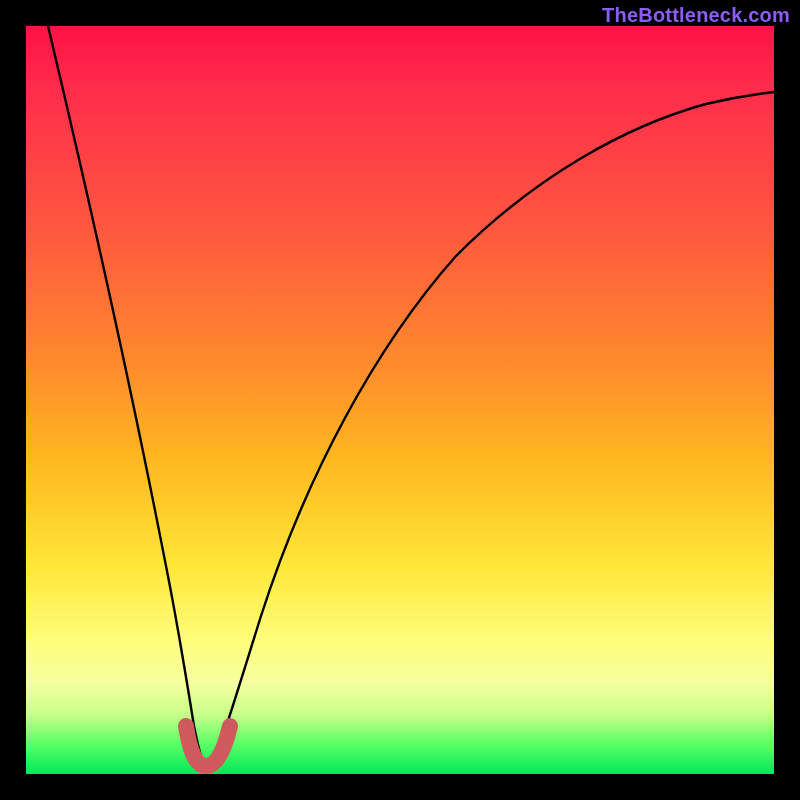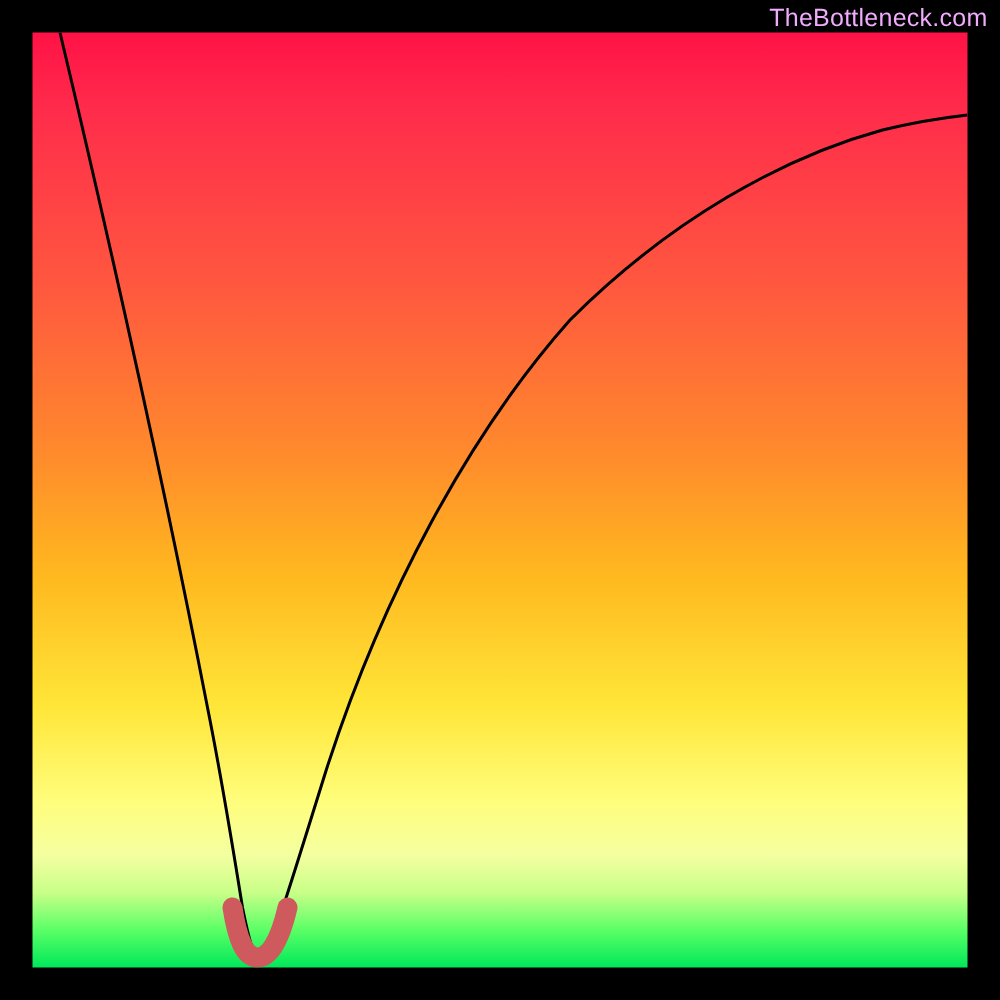--- a/index.html
+++ b/index.html
@@ -42,23 +42,23 @@
     position: absolute;
     left: 0;
     top: 0;
     width: 748px;
     height: 748px;
   }
   .watermark {
     position: absolute;
     top: 4px;
     right: 10px;
-    color: #f0abfc;
+    color: #8b5cf6;
     font-size: 20px;
-    font-weight: 400;
+    font-weight: 700;
     letter-spacing: 0.2px;
     user-select: none;
   }
 </style>
 </head>
 <body>
 
 <div class="frame">
   <div class="plot">
     <svg class="curve" viewBox="0 0 748 748" preserveAspectRatio="none">

